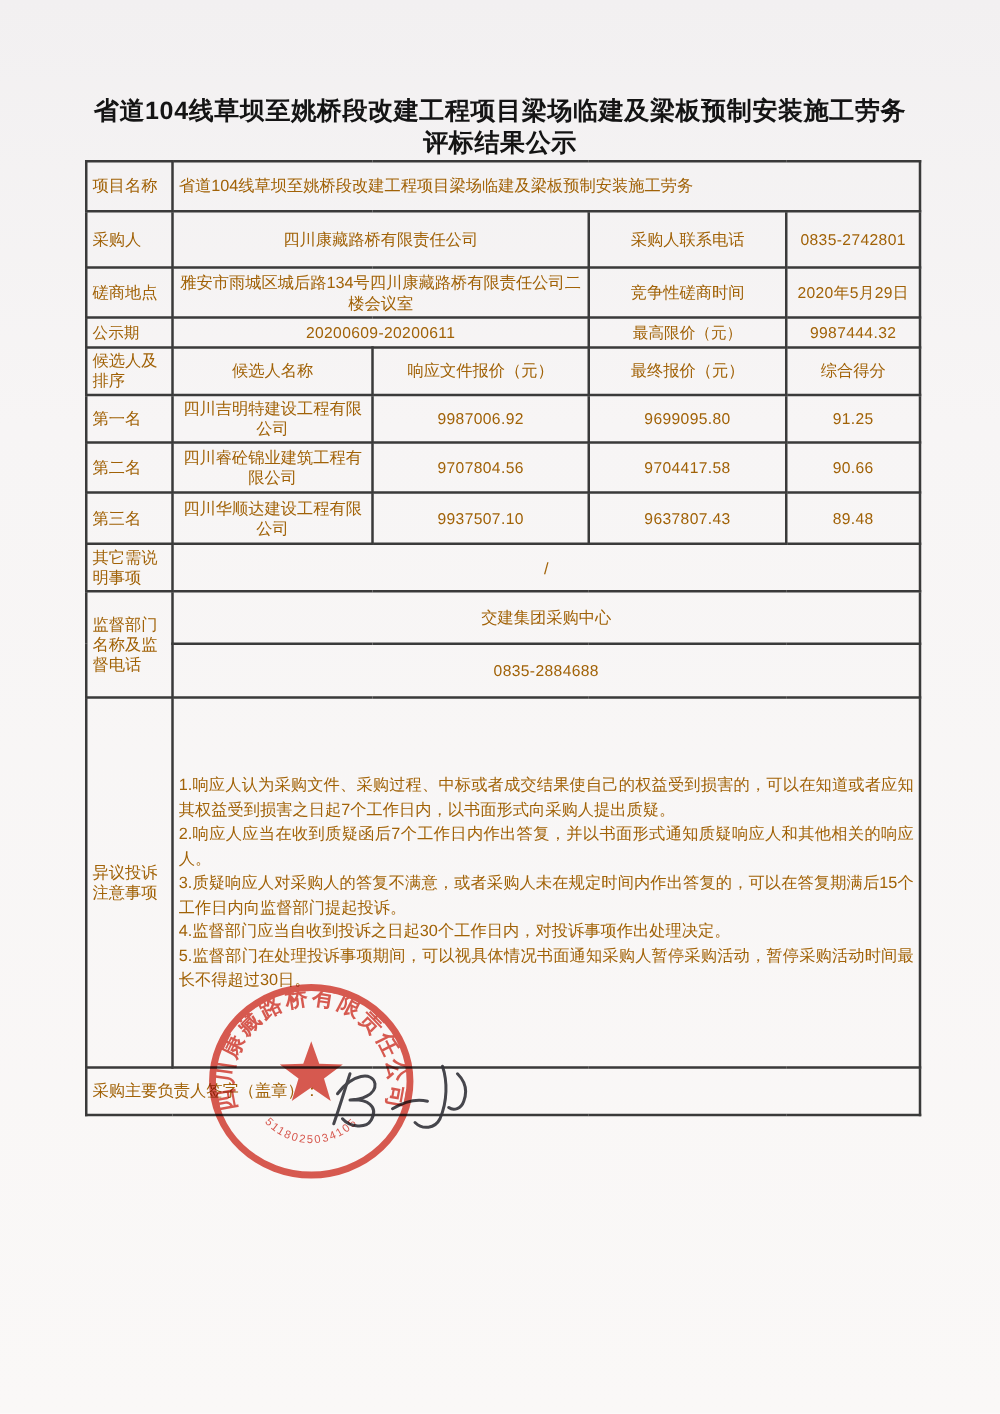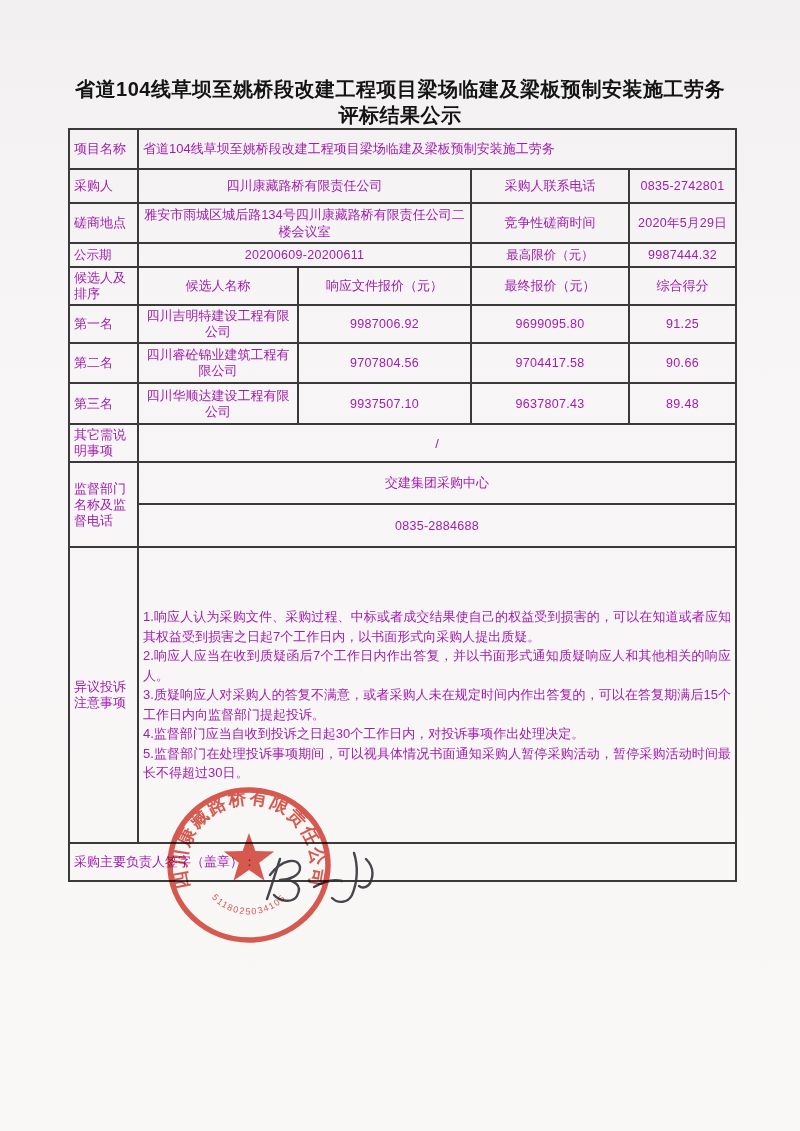--- a/index.html
+++ b/index.html
@@ -14,21 +14,21 @@
 
   .doc-title{
     position:absolute;top:76px;left:40px;width:720px;
     text-align:center;font-weight:bold;font-size:20px;line-height:26px;
     color:#141414;letter-spacing:.5px;
   }
 
   table.main{
     position:absolute;left:68px;top:128px;width:667px;
     border-collapse:collapse;table-layout:fixed;
-    font-size:13px;color:#a21caf;padding-left:16px;
+    font-size:13px;color:#a16207;padding-left:16px;
   }
   table.main td{
     border:2px solid #3a3a3a;
     padding:2px 4px;
     vertical-align:middle;
     overflow:hidden;
   }
   td.lbl{text-align:left;line-height:16px;}
   td.ctr{text-align:center;}
   td.num{text-align:center;font-size:12.5px;letter-spacing:.3px;}
@@ -68,21 +68,21 @@
       <col style="width:158px">
         <col style="width:107px">
     </colgroup>
 
     <tbody>
         <tr style="height:40px">
       <td class="lbl">项目名称</td>
       <td class="projval" colspan="4">省道104线草坝至姚桥段改建工程项目梁场临建及梁板预制安装施工劳务</td>
     </tr>
 
-    <tr style="height:34px">
+    <tr style="height:45px">
       <td class="lbl">采购人</td>
       <td class="ctr" colspan="2">四川康藏路桥有限责任公司</td>
       <td class="head">采购人联系电话</td>
       <td class="num">0835-2742801</td>
     </tr>
 
     <tr style="height:26px">
       <td class="lbl">磋商地点</td>
       <td class="ctr" colspan="2" style="line-height:17px">雅安市雨城区城后路134号四川康藏路桥有限责任公司二楼会议室</td>
       <td class="head">竞争性磋商时间</td>

